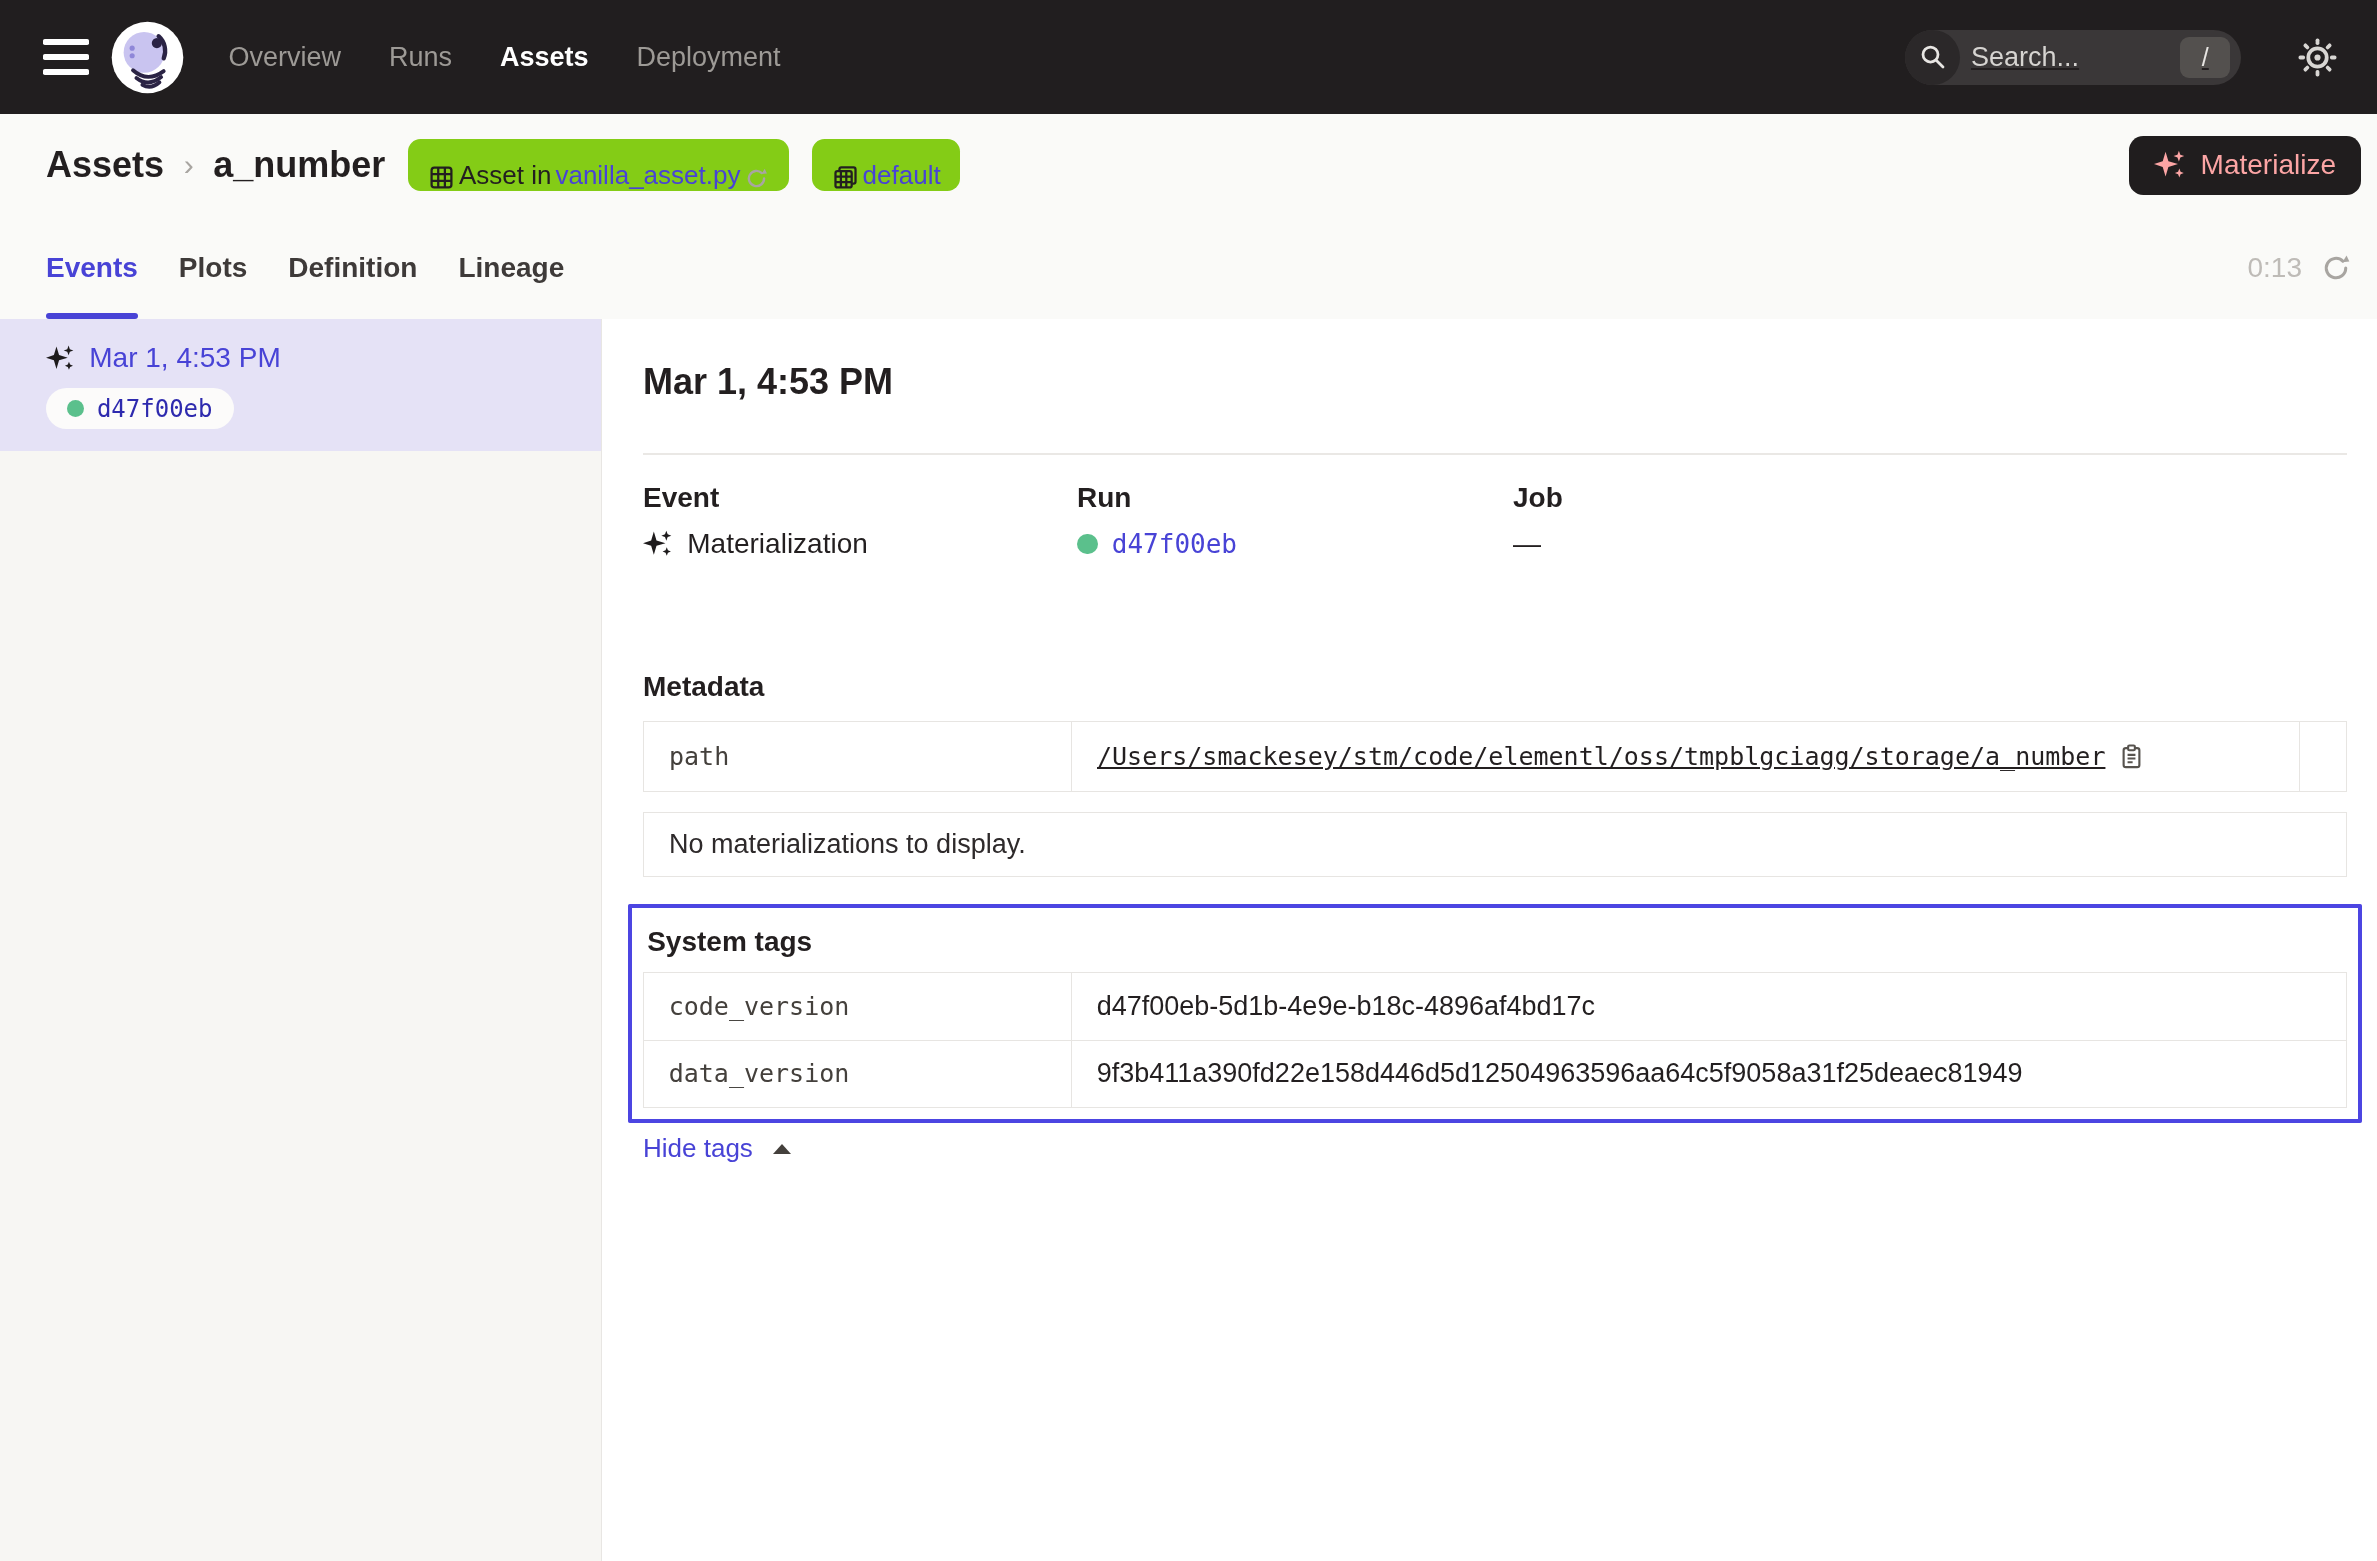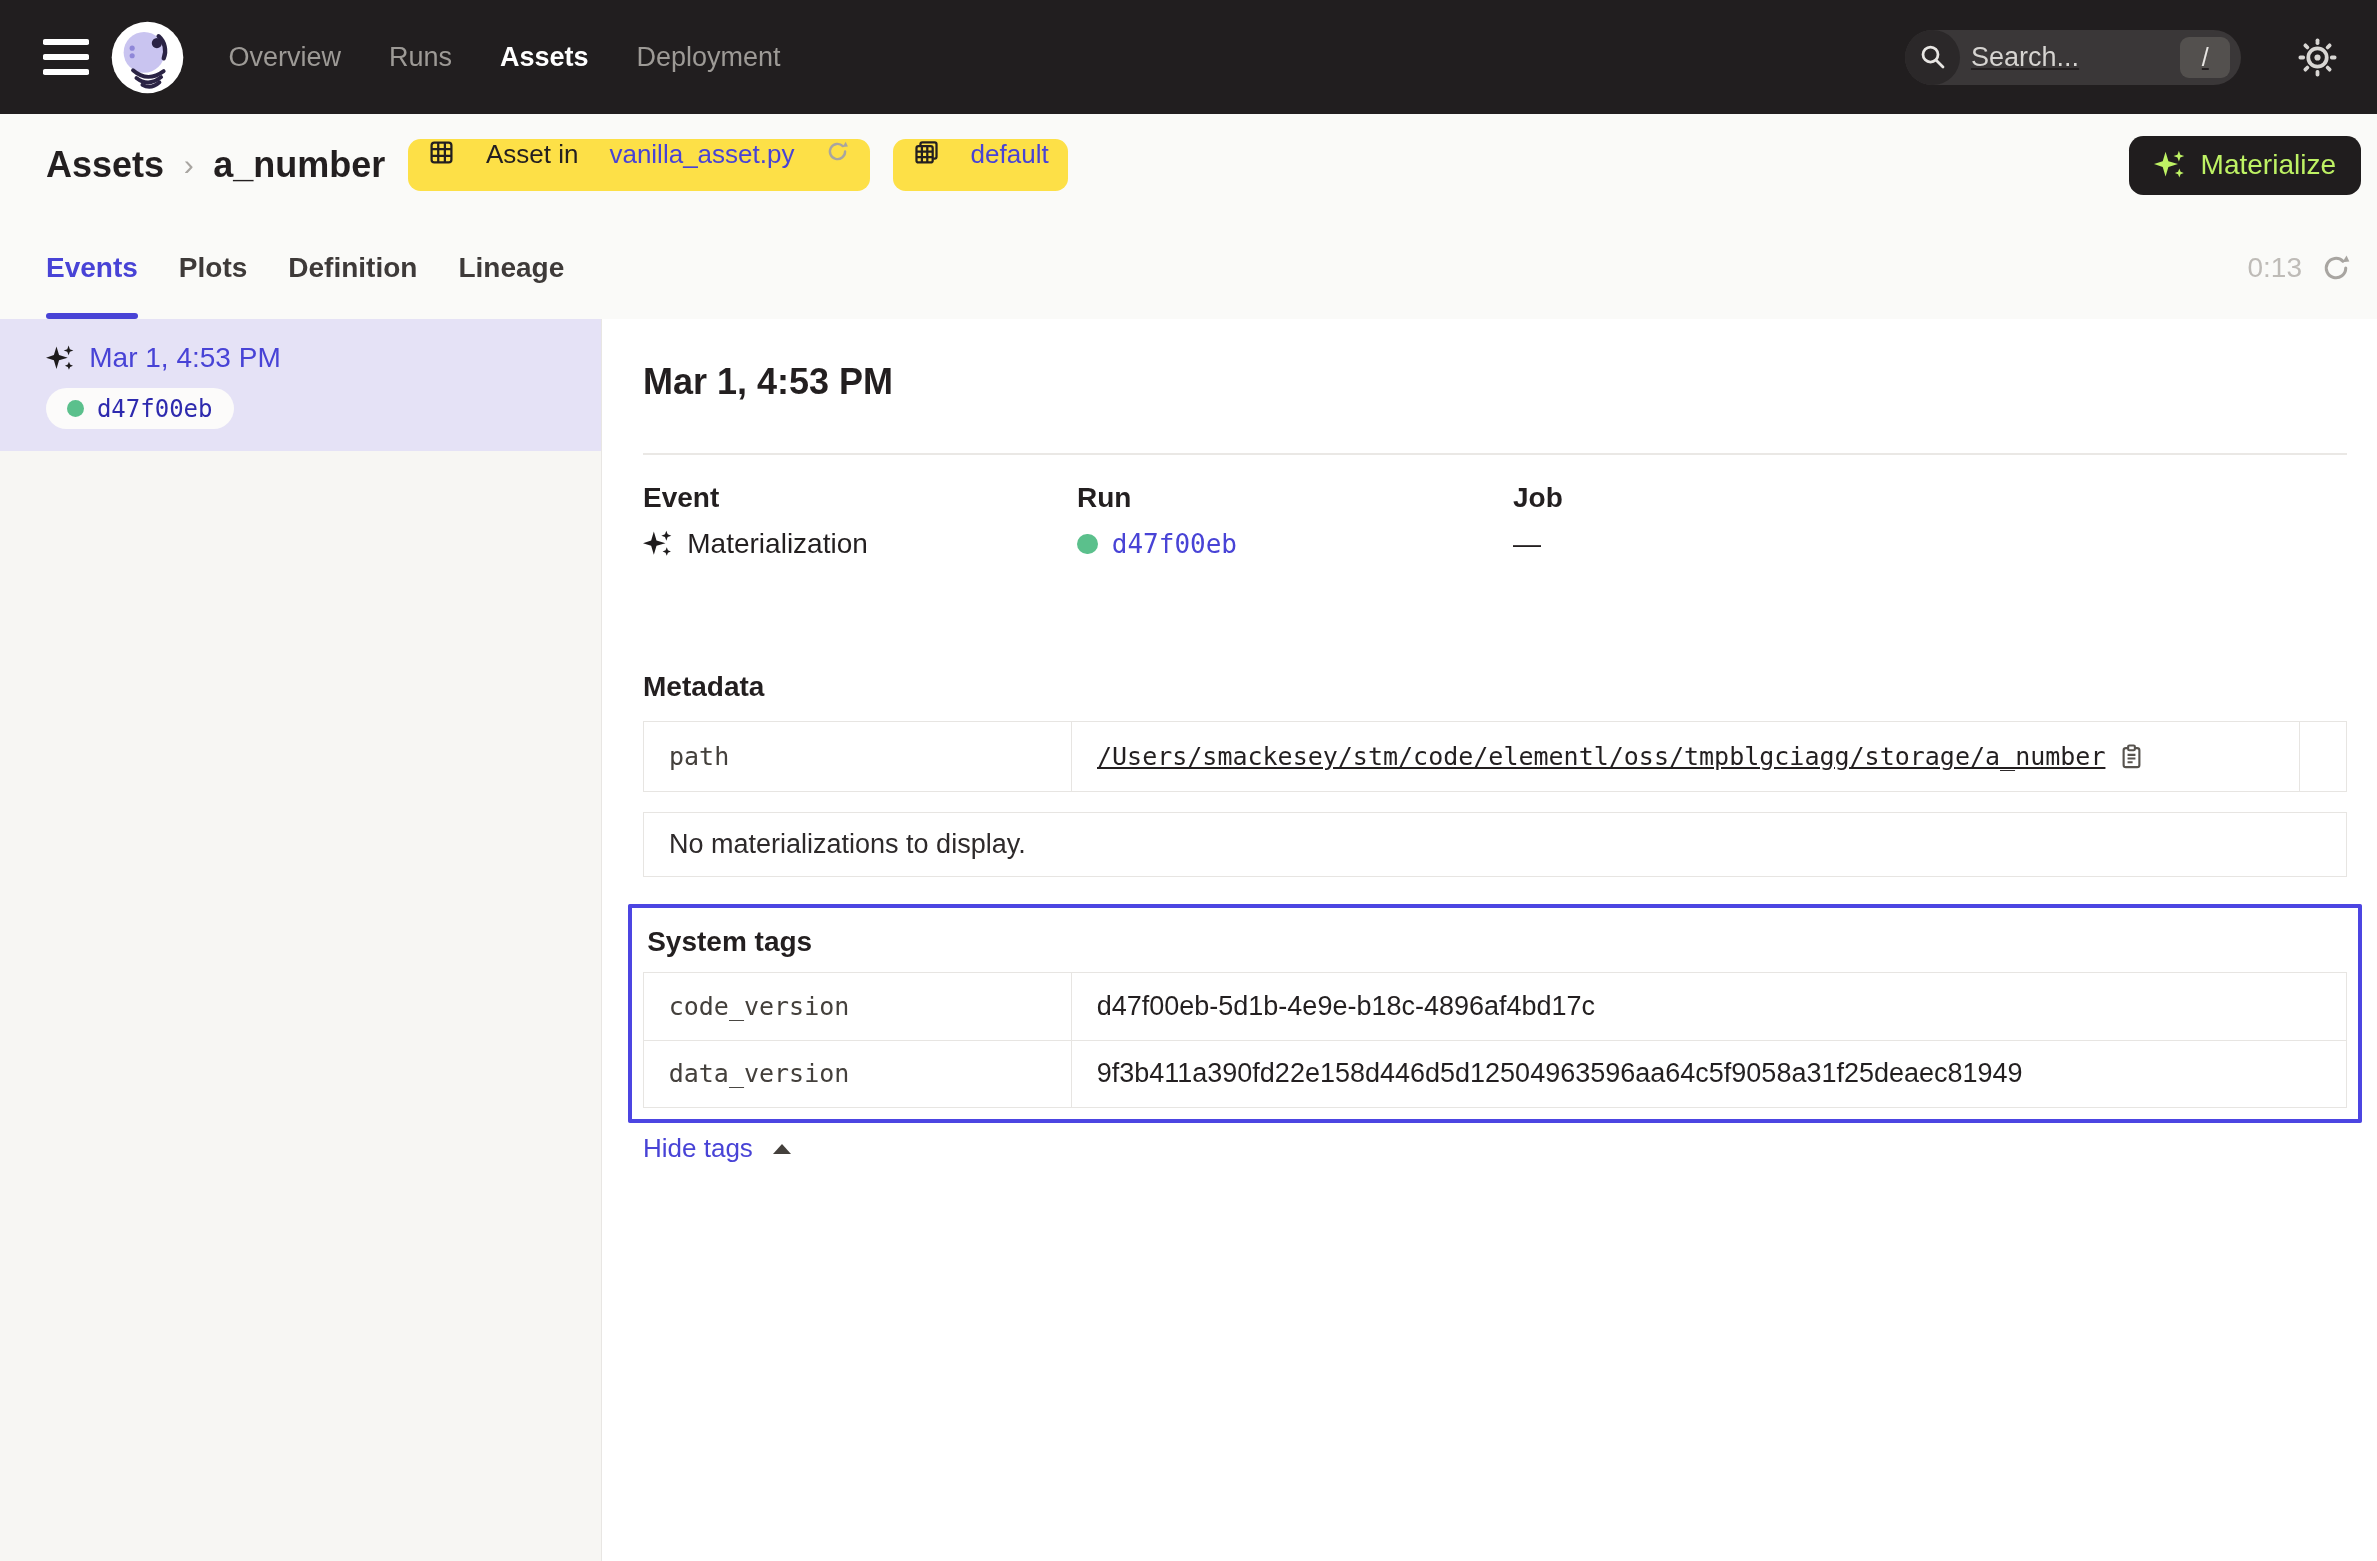--- a/index.html
+++ b/index.html
@@ -28,25 +28,25 @@
   .searchbox{width:336px;height:55px;background:#3A3738;border-radius:29px;display:flex;align-items:center;padding:0 10.7px 0 0;}
   .search-icon-circle{width:55px;height:55px;border-radius:50%;background:#2B2829;display:flex;align-items:center;justify-content:center;flex:0 0 auto;}
   .search-input{flex:1;min-width:0;background:transparent;border:none;outline:none;color:#E8E6E3;font-size:27px;margin-left:9px;font-family:inherit;}
   .search-input::placeholder{color:#D6D4D1;opacity:1;}
   .slash-key{width:50px;height:41px;background:#53504E;border-radius:9px;color:#E8E6E3;font-size:25px;display:flex;align-items:center;justify-content:center;flex:0 0 auto;}
 
   
   .page-header{height:102px;flex:0 0 102px;display:flex;align-items:center;padding:0 16px 0 46px;gap:23px;}
   .breadcrumb{font-size:36px;font-weight:600;display:flex;align-items:center;gap:19.6px;}
   .crumb-sep{color:#A8A5A1;font-weight:400;font-size:30px;}
-  .badge{background:#fde047;border-radius:12.5px;height:52px;display:inline-flex;align-items:flex-start;gap:31px;padding:0 19.6px;font-size:26px;color:var(--dark);cursor:pointer;}
+  .badge{background:#84cc16;border-radius:12.5px;height:52px;display:inline-flex;align-items:flex-end;gap:4px;padding:0 19.6px;font-size:26px;color:var(--dark);cursor:pointer;}
   .badge .icon{color:var(--dark);display:flex;}
   .badge .file{color:var(--accent);}
   .badge .mini-reload{color:#A8A5A1;display:flex;}
-  .materialize-btn{margin-left:auto;background:#201D1E;color:#bef264;height:59px;border-radius:14.3px;padding:0 25px;display:flex;align-items:center;gap:14.3px;font-size:28px;font-weight:500;cursor:pointer;border:none;}
+  .materialize-btn{margin-left:auto;background:#201D1E;color:#fca5a5;height:59px;border-radius:14.3px;padding:0 25px;display:flex;align-items:center;gap:14.3px;font-size:28px;font-weight:500;cursor:pointer;border:none;}
 
   
   .tabs-row{height:103px;flex:0 0 103px;display:flex;align-items:center;padding:0 25px 0 46px;}
   .tab{height:100%;display:flex;align-items:center;margin-right:41px;font-size:28px;font-weight:600;color:#3E3A39;position:relative;cursor:pointer;}
   .tab.active{color:var(--accent);}
   .tab.active::after{content:"";position:absolute;left:0;right:0;bottom:0;height:6.3px;border-radius:3.6px;background:var(--accent);}
   .countdown{margin-left:auto;display:flex;align-items:center;gap:18px;color:#BEBBB7;font-size:28px;}
   .countdown .reload{color:#A8A5A1;display:flex;cursor:pointer;}
 
   

